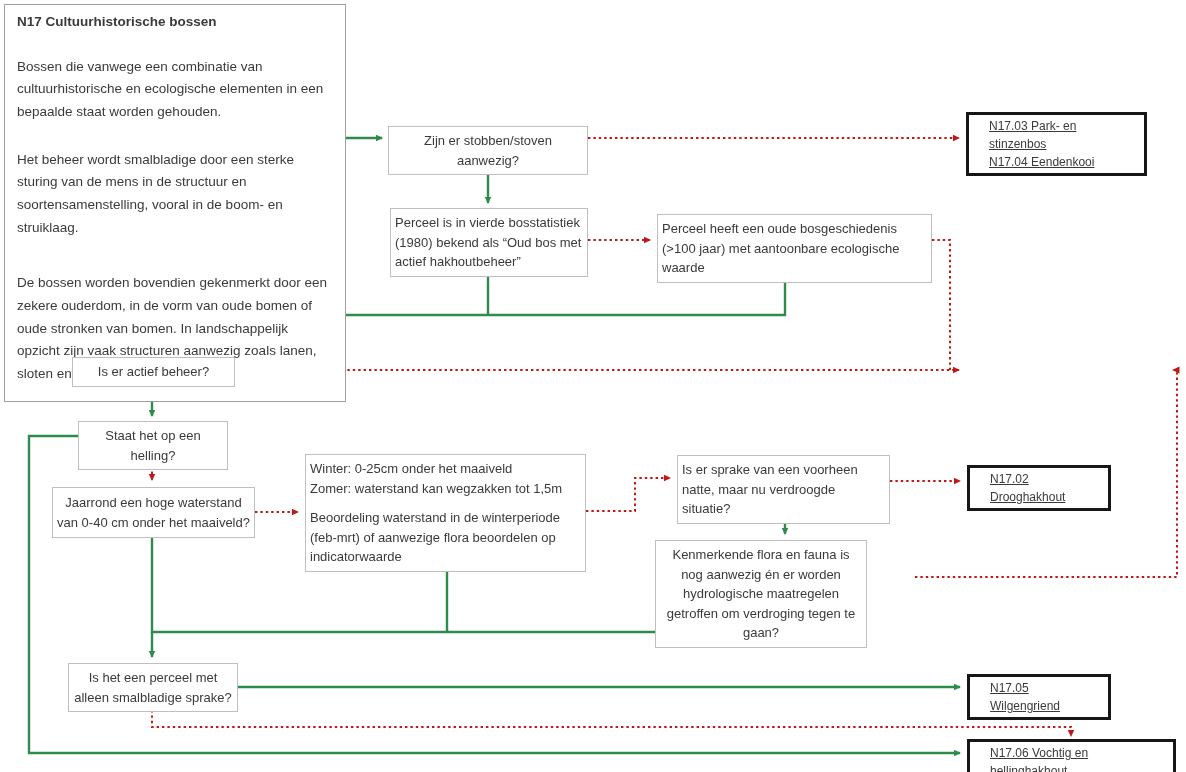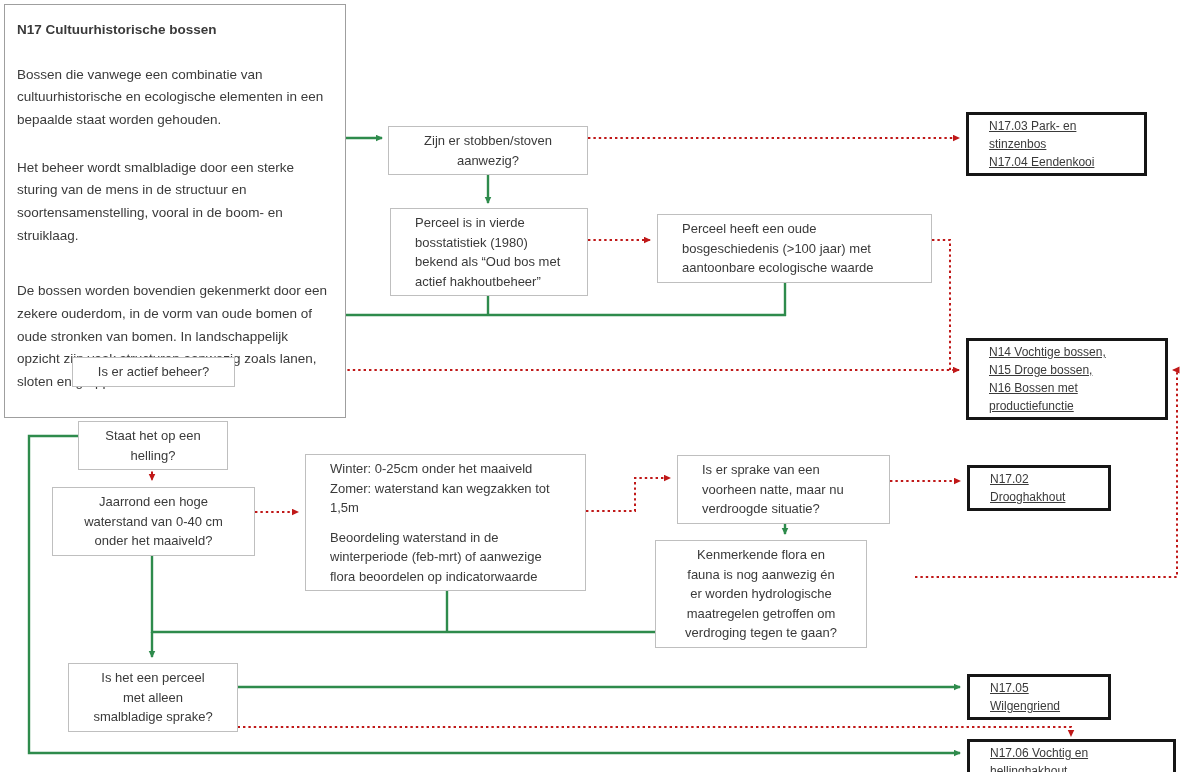--- a/index.html
+++ b/index.html
@@ -24,33 +24,33 @@
   .yes-head{fill:var(--yes);}
   .no-head{fill:var(--no);}
 
   .node{
     position:absolute;z-index:1;
     background:#ffffff;
     border:1px solid var(--box-border);
     box-sizing:border-box;
     display:flex;flex-direction:column;justify-content:center;
     font-size:13px;line-height:1.5;
-    padding:4px 24px;
+    padding:4px 4px;
   }
   .center{text-align:center;align-items:center;}
   .left{text-align:left;}
   .outbox{
     border:3px solid var(--out-border);
     font-size:12px;
     padding:2px 20px;
     text-decoration:underline;
   }
   .intro{
     border:1px solid #9f9f9f;
-    padding:12px 12px;
+    padding:4px 12px;
     font-size:13.5px;
     line-height:1.68;
     justify-content:flex-start;
   }
   .intro .t{font-weight:bold;margin:2px 0 8px 0;}
   .intro p{margin:14px 0 11px 0;}
   .intro p.gap{margin-top:22px;}
   .infotxt .para{margin-top:10px;}
 </style>
 </head>
@@ -143,25 +143,20 @@
 
   <div class="node center" style="left:68px;top:663px;width:170px;min-height:47px;">
     <span>Is het een perceel met alleen smalbladige sprake?</span>
   </div>
 
   <div class="node outbox left" style="left:966px;top:112px;width:181px;min-height:51px;">
     <div>N17.03 Park- en stinzenbos</div>
     <div>N17.04 Eendenkooi</div>
   </div>
 
-  <div class="node outbox left" style="left:966px;top:338px;width:202px;min-height:63px;">
-    <div>N14 Vochtige bossen,</div>
-    <div>N15 Droge bossen,</div>
-    <div>N16 Bossen met productiefunctie</div>
-  </div>
 
   <div class="node outbox left" style="left:967px;top:465px;width:144px;min-height:32px;">
     <span>N17.02 Drooghakhout</span>
   </div>
 
   <div class="node outbox left" style="left:967px;top:674px;width:144px;min-height:27px;">
     <span>N17.05 Wilgengriend</span>
   </div>
 
   <div class="node outbox left" style="left:967px;top:739px;width:209px;min-height:32px;">

